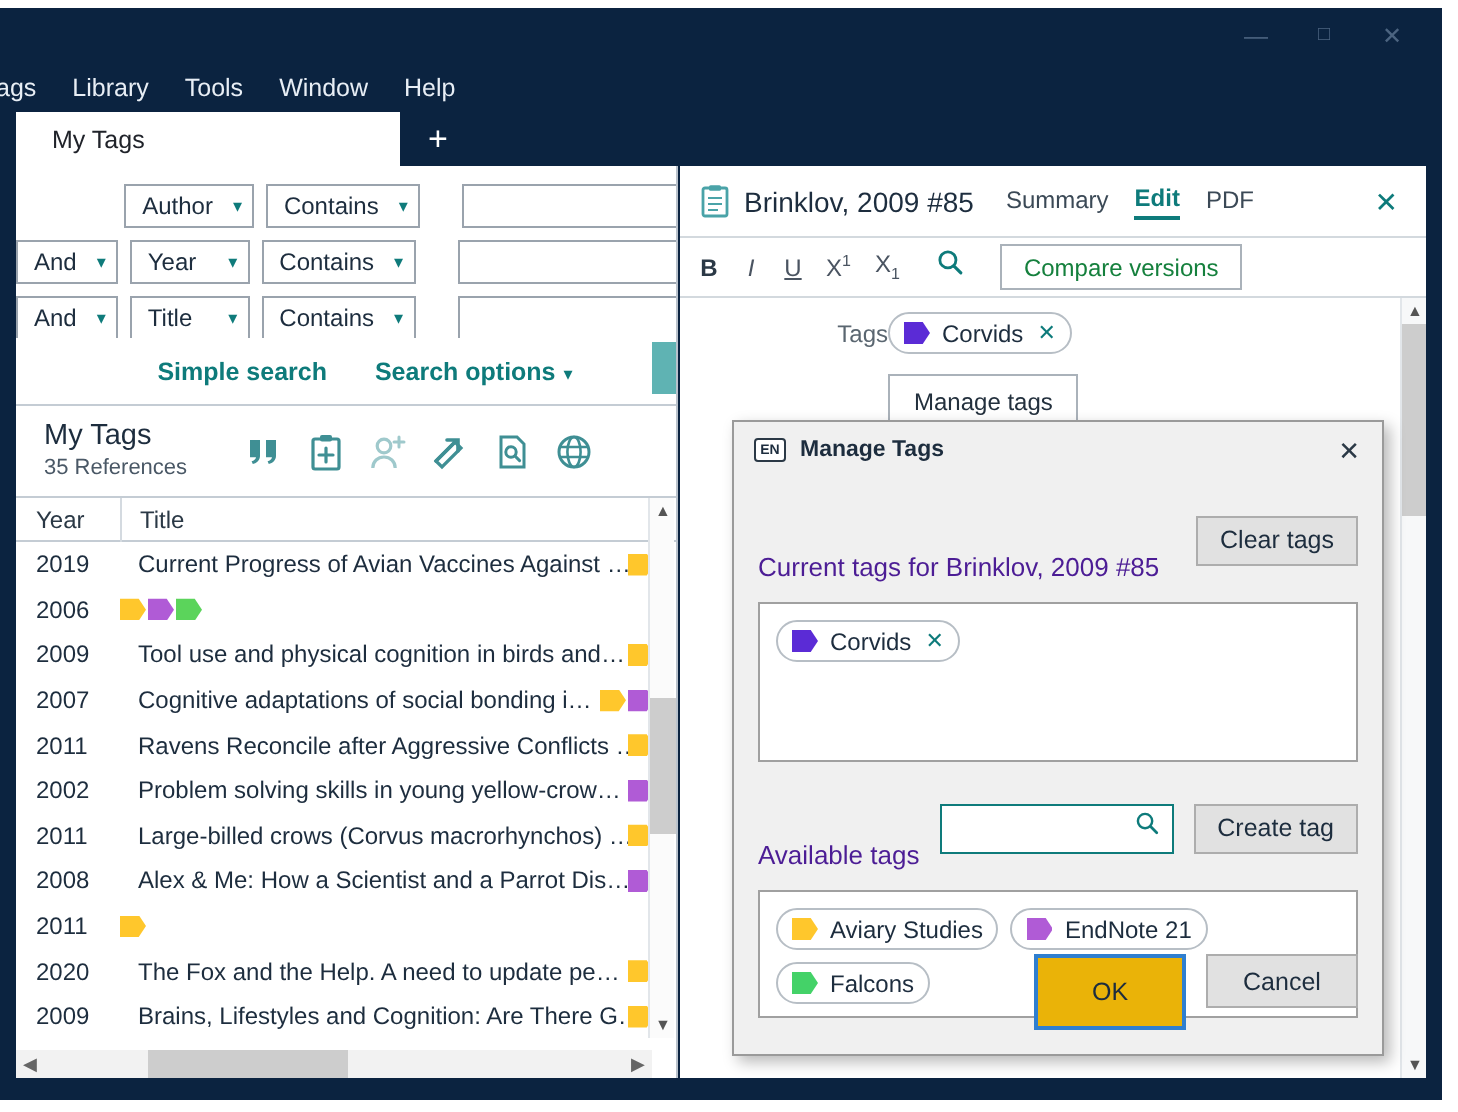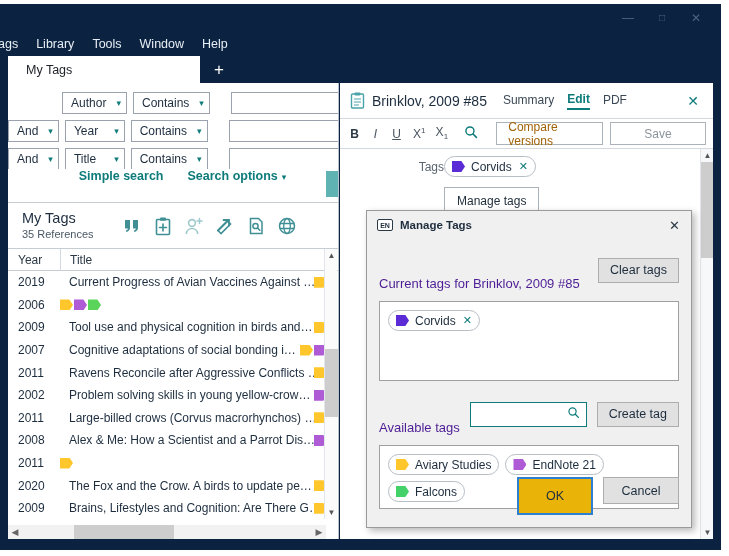--- a/index.html
+++ b/index.html
@@ -106,21 +106,21 @@
   .combo.fld { width: 72px; margin-right: 6px; }
   .combo.cmp { width: 84px; margin-right: 21px; }
   .txtfield {
     height: 22px; width: 140px;
     border: 1px solid #9aa3ad;
     background: #ffffff;
   }
   .search-links {
     position: absolute; left: 0; top: 86px;
     width: 349px; height: 34px;
-    display: flex; align-items: flex-start; justify-content: center;
+    display: flex; align-items: center; justify-content: center;
     border-bottom: 1px solid #c4ccd4;
     background: #ffffff;
   }
   .slink {
     color: #0e7b7b; font-size: 12.5px; font-weight: bold;
     margin: 0 12px;
   }
   .slink .chev { font-weight: normal; font-size: 9px; margin-left: 4px; }
   .teal-btn {
     position: absolute; right: -4px; top: 88px;
@@ -232,21 +232,21 @@
     min-width: 9px; text-align: center;
   }
   .fmt.b { font-weight: bold; color: #2b3946; }
   .fmt.i { font-style: italic; }
   .fmt.u { text-decoration: underline; }
   .fmt.sup sup, .fmt.sub sub { font-size: 8px; }
   .tb-search { margin-right: 18px; margin-left: 6px; }
   .tb-btn {
     height: 23px; padding: 0 11px;
     border: 1px solid #aab2ba; background: #ffffff;
-    font-size: 12px; color: #a16207;
+    font-size: 12px; color: #15803d;
     display: flex; align-items: center; justify-content: center;
     margin-right: 7px;
   }
   .tb-btn.save { color: #8b949c; min-width: 96px; }
 
   .ref-body { position: relative; height: 390px; background: #ffffff; }
   .tags-field-row {
     display: flex; align-items: center;
     padding-top: 7px;
   }
@@ -542,21 +542,21 @@
             </div>
           </div>
           <div class="row">
             <div class="r-year">2011</div>
             <div class="r-tags">
               <span class="tagmark" style="background: rgb(255, 199, 44);"></span>
             </div>
           </div>
           <div class="row">
             <div class="r-year">2020</div>
-            <div class="r-title">The Fox and the Crow. A birds to update pe…</div>
+            <div class="r-title">The Fox and the Help. A need to update pe…</div>
             <div class="r-tags">
               <span class="tagmark" style="background: rgb(255, 199, 44);"></span>
             </div>
           </div>
           <div class="row">
             <div class="r-year">2009</div>
             <div class="r-title">Brains, Lifestyles and Cognition: Are There G…</div>
             <div class="r-tags">
               <span class="tagmark" style="background: rgb(255, 199, 44);"></span>
             </div>
@@ -602,21 +602,20 @@
         <span class="fmt u">U</span>
         <span class="fmt sup"><span>X</span><sup>1</sup></span>
         <span class="fmt sub"><span>X</span><sub>1</sub></span>
         <span class="tb-search">
           <svg viewBox="0 0 16 16" width="14" height="14">
               <circle cx="6.8" cy="6.8" r="4.6" fill="none" stroke="#0e7b7b" stroke-width="1.6"></circle>
               <path d="M10.3 10.3L14.2 14.2" stroke="#0e7b7b" stroke-width="1.8" stroke-linecap="round"></path>
             </svg>
         </span>
         <span class="tb-btn">Compare versions</span>
-        <span class="tb-btn save">Save</span>
       </div>
 
       <div class="ref-body">
         <div class="tags-field-row">
           <div class="tf-label">Tags</div>
           <div class="tagchip">
             <span class="tagmark tm" id="ref-chip-color" style="background: rgb(91, 43, 214);"></span>
             <span>Corvids</span>
             <span class="x">✕</span>
           </div>

